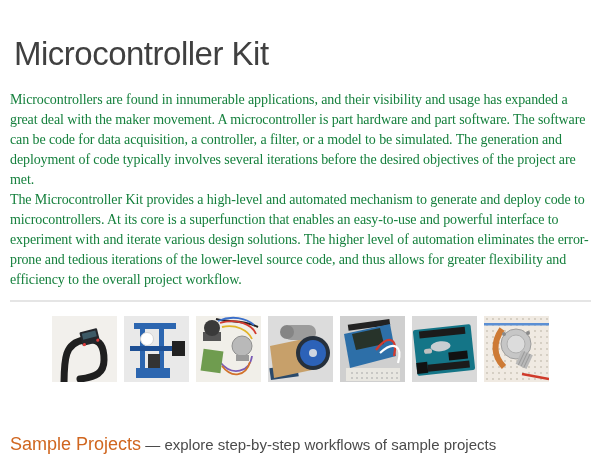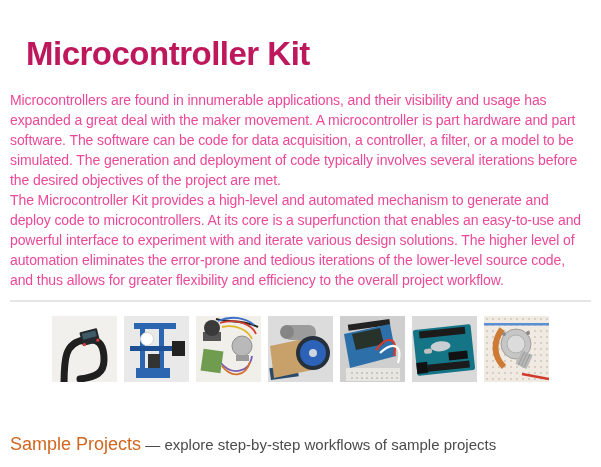--- a/index.html
+++ b/index.html
@@ -6,33 +6,34 @@
   body {
     width: 601px; height: 467px;
     background: #ffffff;
     font-family: "Liberation Sans", sans-serif;
     overflow: hidden;
   }
   .content { padding: 0 10px; }
 
   h1.page-title {
     font-size: 33px;
-    font-weight: bold;
-    color: #be185d;
+    font-weight: normal;
+    color: #404040;
     letter-spacing: -0.5px;
-    margin: 34px 0 16px 16px;
+    margin: 34px 0 16px 4px;
     line-height: 1.2;
   }
 
   .intro p {
     font-size: 14px;
     line-height: 20px;
-    color: #ec4899;
+    color: #15803d;
     letter-spacing: -0.1px;
     margin: 0;
+    font-family: Liberation Serif, serif;
   }
 
   hr.divider {
     border: none;
     border-top: 2px solid #e5e5e5;
     margin: 10px 0 0 0;
   }
 
   .gallery {
     display: flex;

